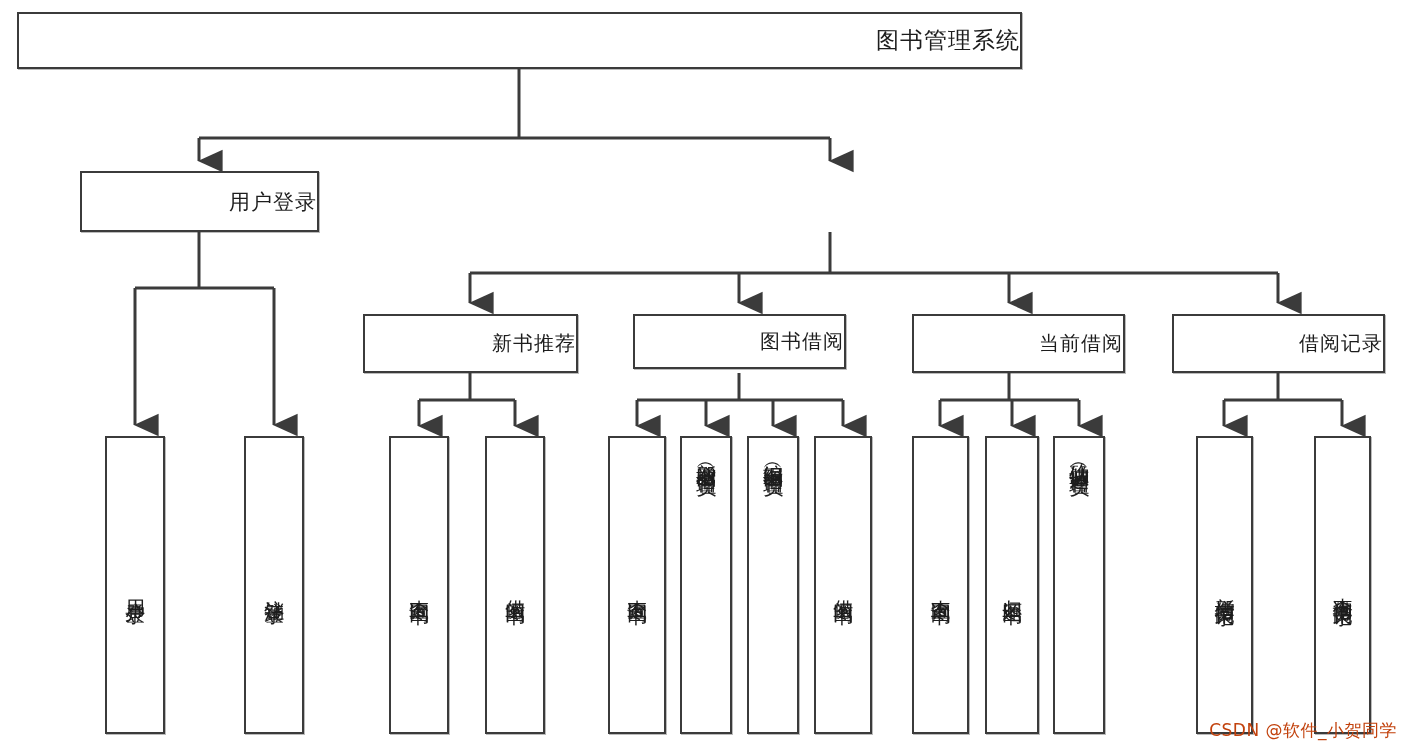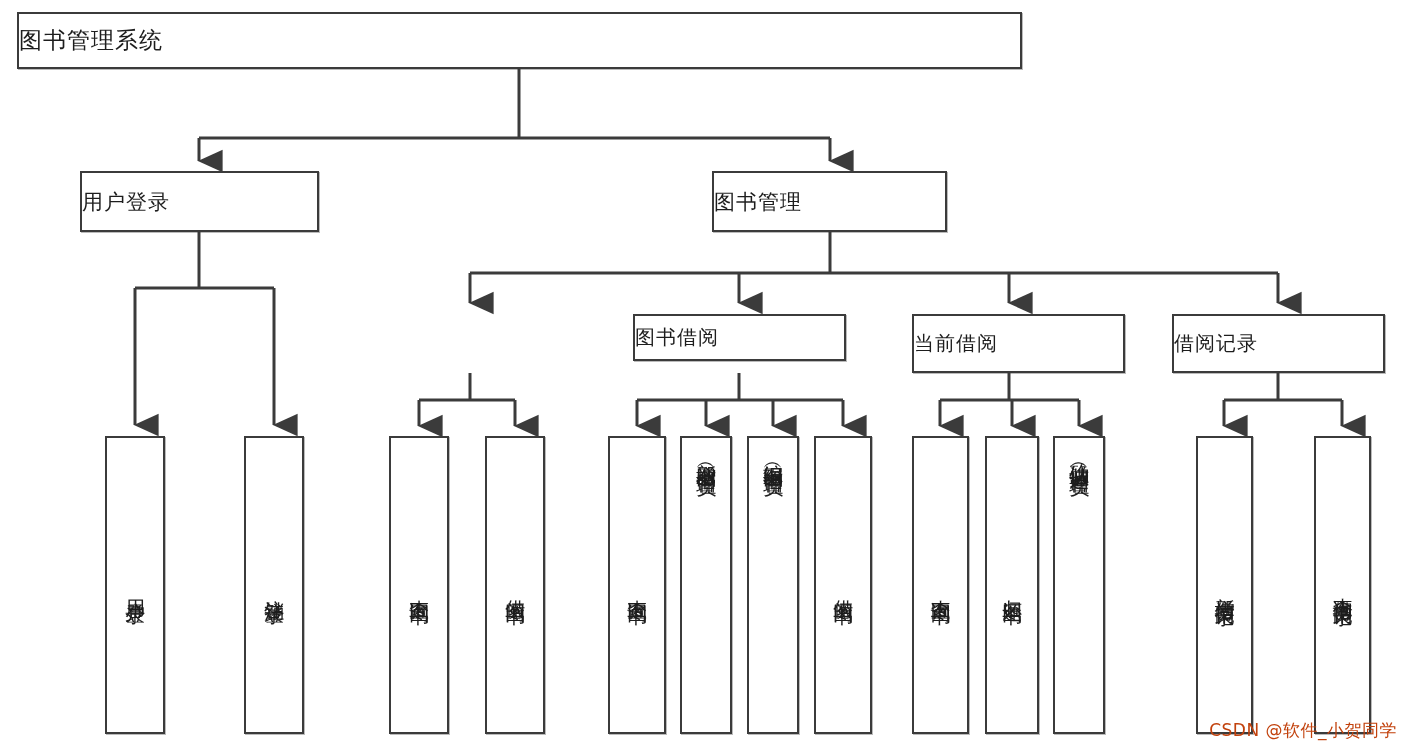--- a/index.html
+++ b/index.html
@@ -27,21 +27,21 @@
     pointer-events: none;
   }
   .node {
     position: absolute;
     box-sizing: border-box;
     background: #ffffff;
     border: 2px solid #3b3b3b;
     box-shadow: 1px 1px 0 rgba(60,60,60,0.35);
     display: flex;
     align-items: center;
-    justify-content: flex-start;
+    justify-content: flex-end;
     color: #1d1d1d;
     z-index: 2;
   }
   .node.root {
     font-size: 23px;
     letter-spacing: 1px;
   }
   .node.lvl2 {
     font-size: 21px;
     letter-spacing: 1px;
@@ -141,25 +141,25 @@
     </g>
   </svg>
 
   <div class="node root" style="left:17px; top:12px; width:1005px; height:57px;">
     <span>图书管理系统</span>
   </div>
 
   <div class="node lvl2" style="left:80px; top:171px; width:239px; height:61px;">
     <span>用户登录</span>
   </div>
-  <div class="node lvl2" style="left:712px; top:171px; width:235px; height:61px;">
-    <span>图书管理</span>
-  </div>
-
-  <div class="node lvl3" style="left:633px; top:314px; width:213px; height:47px;">
+
+  <div class="node lvl3" style="left:363px; top:314px; width:215px; height:59px;">
+    <span>新书推荐</span>
+  </div>
+  <div class="node lvl3" style="left:633px; top:314px; width:213px; height:55px;">
     <span>图书借阅</span>
   </div>
   <div class="node lvl3" style="left:903px; top:314px; width:213px; height:59px;margin-left:9px;">
     <span>当前借阅</span>
   </div>
   <div class="node lvl3" style="left:1172px; top:314px; width:213px; height:59px;font-family:Liberation Mono, monospace;">
     <span>借阅记录</span>
   </div>
 
   <div class="node leaf" style="left:105px; top:436px; width:60px; height:298px;">

